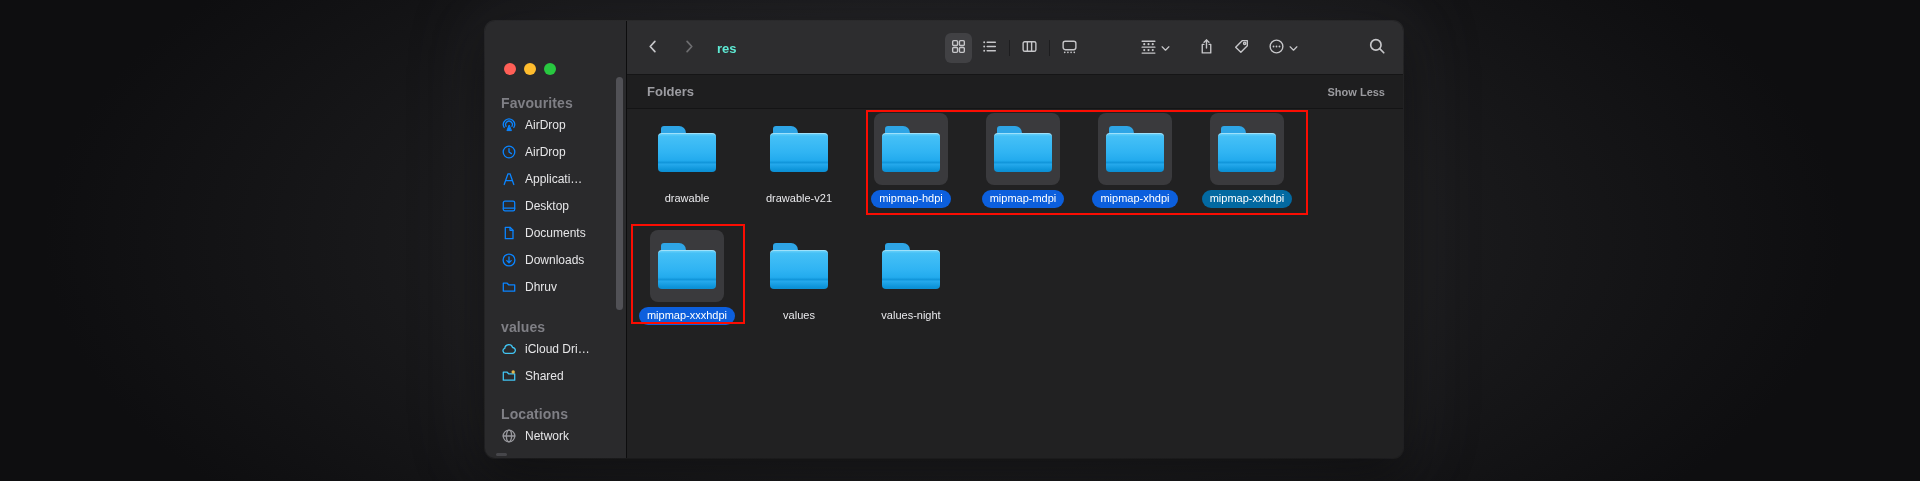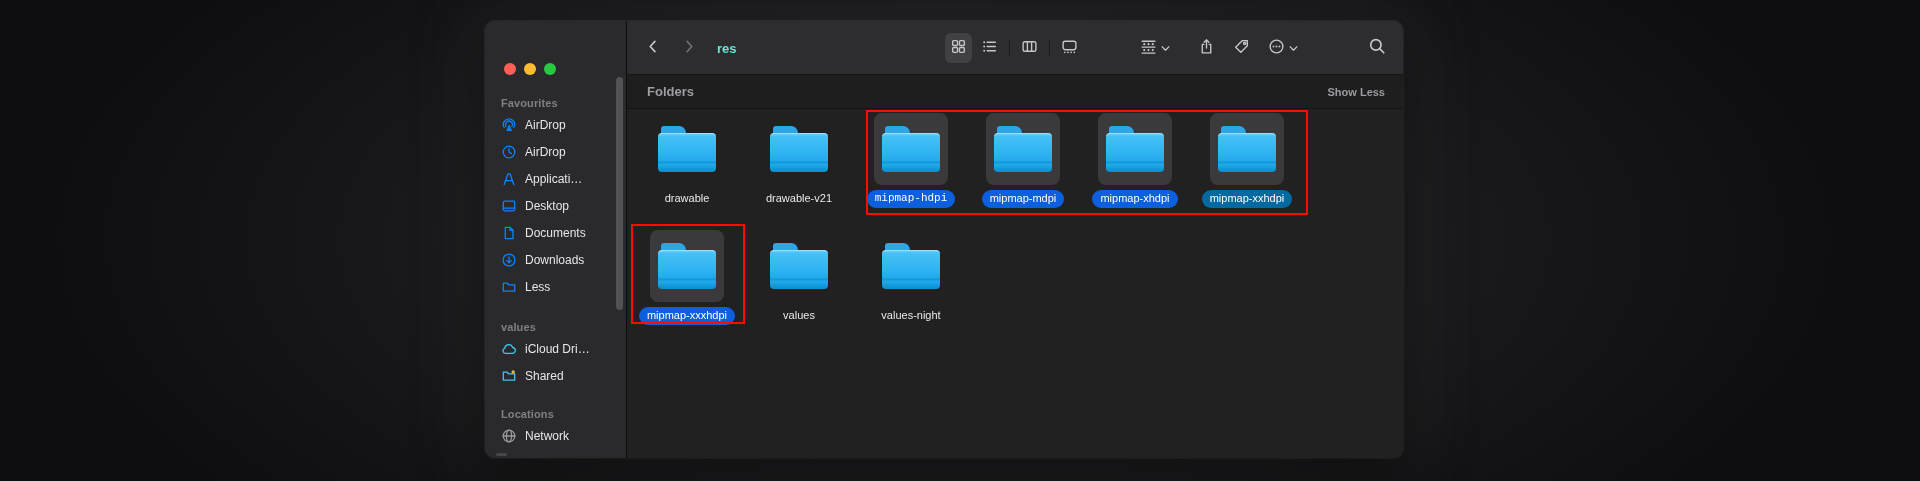--- a/index.html
+++ b/index.html
@@ -13,21 +13,21 @@
     box-shadow:0 0 70px 18px rgba(120,120,130,.10), 0 22px 48px rgba(0,0,0,.6), 0 0 0 1px rgba(255,255,255,.07); }
 
   
   .sidebar { position:absolute; left:0; top:0; width:142px; height:100%;
     background:#2a2a2c; border-right:1px solid #0d0d0e; }
   .traffic { position:absolute; left:19px; top:42px; display:flex; gap:8px; }
   .light { width:12px; height:12px; border-radius:50%; }
   .side-scroll { position:absolute; left:131px; top:56px; width:7px; height:233px;
     border-radius:4px; background:#58585e; opacity:.85; }
   .side-list { position:absolute; left:0; top:74px; width:131px; }
-  .side-header { height:16px; line-height:16px; padding-left:16px; font-size:11px;
+  .side-header { height:16px; line-height:16px; padding-left:16px; font-size:14px;
     font-weight:700; color:#7f7f85; letter-spacing:.1px; }
   .side-header.gap1 { margin-top:19px; } .side-header.gap2 { margin-top:17px; }
   .side-item { height:27px; display:flex; align-items:center; padding-left:16px;
     gap:8px; color:#e6e6e8; font-size:12px; white-space:nowrap; overflow:hidden; cursor:default; }
   .side-item .icn { width:16px; height:16px; flex:0 0 16px; display:flex; align-items:center; justify-content:center; }
   .side-item svg { width:16px; height:16px; }
   .clipped-bar { position:absolute; left:11px; top:432px; width:11px; height:3px;
     border-radius:2px; background:#5a5a5f; opacity:.6; }
 
   
@@ -132,21 +132,21 @@
               </svg>
             </span>
             <span>Downloads</span>
           </div>
           <div class="side-item">
             <span class="icn" style="color: rgb(10, 132, 255);">
               <svg width="16" height="16" viewBox="0 0 16 16" fill="none" stroke="currentColor" stroke-width="1.3" stroke-linecap="round" stroke-linejoin="round">
                 <path d="M2.3 4.2 H6.2 L7.6 5.8 H13.7 V12.2 H2.3 Z"></path>
               </svg>
             </span>
-            <span>Less</span>
+            <span>Dhruv</span>
           </div>
           <div class="side-header gap1">values</div>
           <div class="side-item">
             <span class="icn" style="color: rgb(65, 196, 242);">
               <svg width="16" height="16" viewBox="0 0 16 16" fill="none" stroke="currentColor" stroke-width="1.3" stroke-linecap="round" stroke-linejoin="round">
                 <path d="M4.6 12.3 H11.3 A2.9 2.9 0 0 0 11.6 6.5 A4 4 0 0 0 3.8 7.4 A2.5 2.5 0 0 0 4.6 12.3 Z"></path>
               </svg>
             </span>
             <span>iCloud Dri…</span>
           </div>
@@ -302,21 +302,21 @@
             <div class="icon-wrap">
               <div class="folder">
                 <div class="tab"></div>
                 <div class="fbody"></div>
               </div>
             </div>
             <div class="label-row">
               <span class="flabel">drawable-v21</span>
             </div>
           </div>
-          <div class="cell" style="left: 228px; top: 2px; width: 112px; font-family: Liberation Mono, monospace;">
+          <div class="cell" style="left: 228px; top: 2px; width: 112px;">
             <div class="icon-wrap">
               <div class="selbg"></div>
               <div class="folder">
                 <div class="tab"></div>
                 <div class="fbody"></div>
               </div>
             </div>
             <div class="label-row">
               <span class="flabel sel" style="background: rgb(12, 95, 221);">mipmap-hdpi</span>
             </div>

